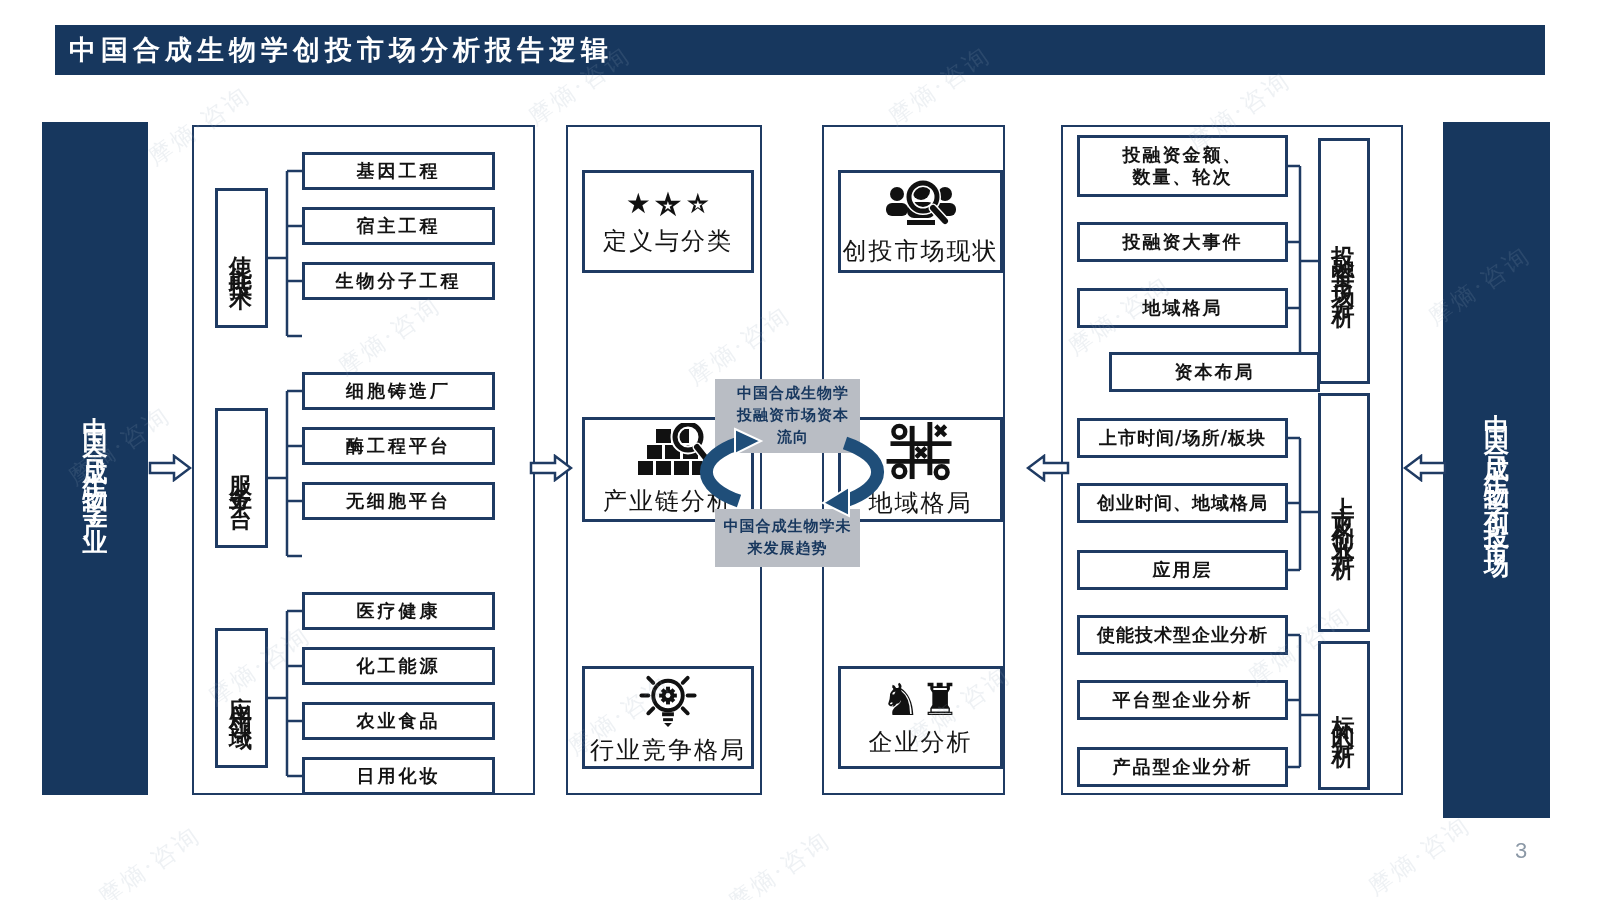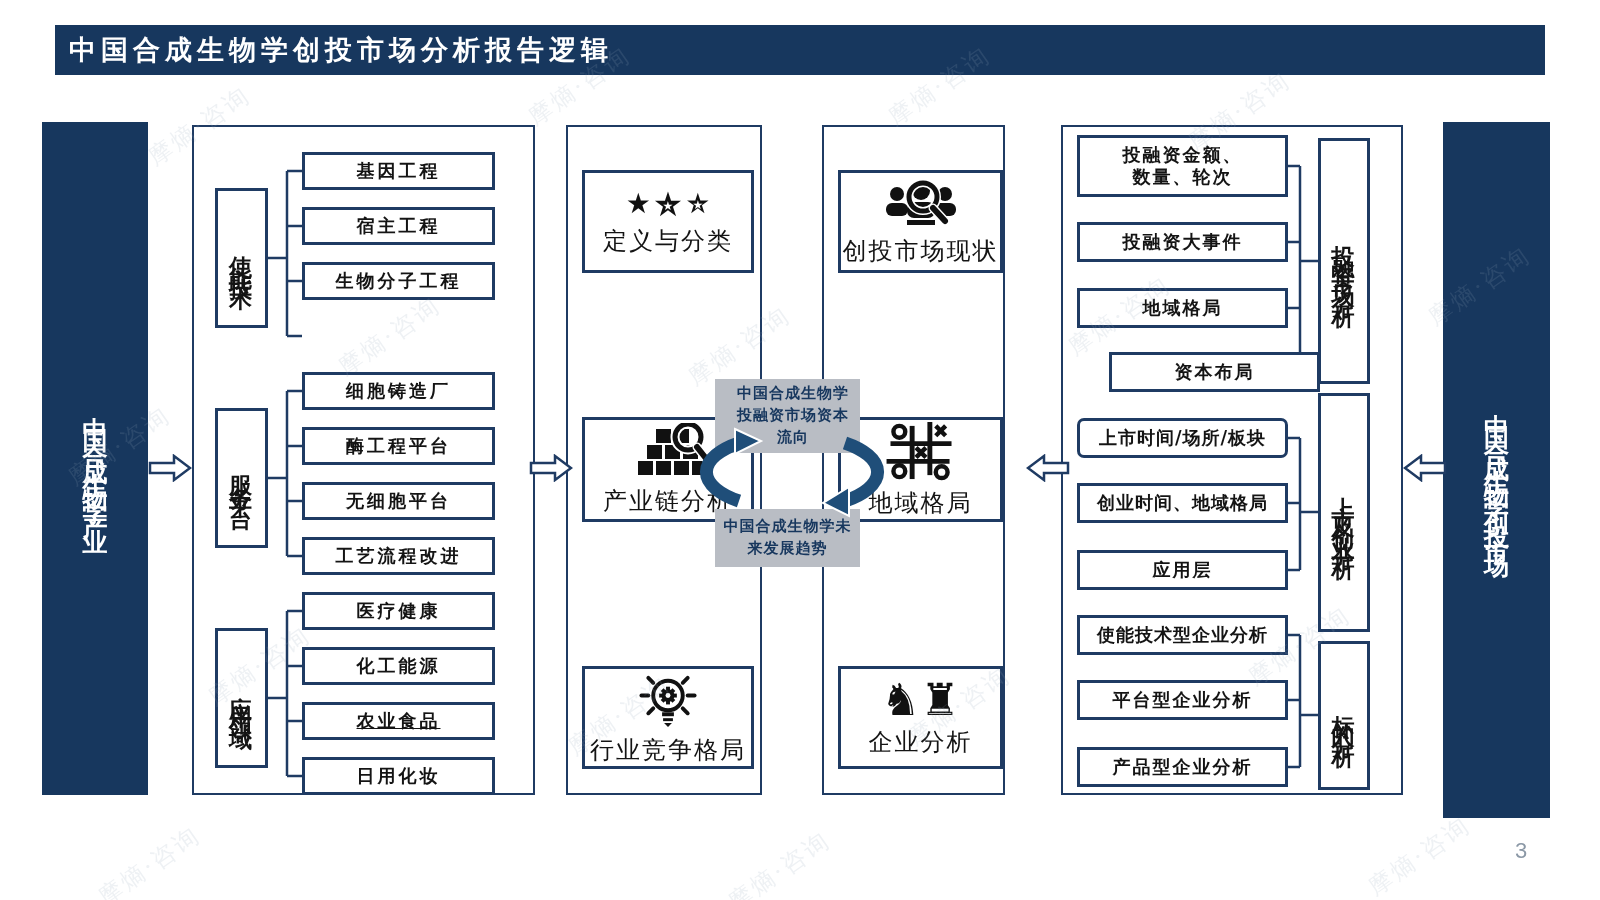--- a/index.html
+++ b/index.html
@@ -100,24 +100,23 @@
   <div class="vlabel-box" style="left:215px;top:628px;width:53px;height:140px;">
     <div class="vtext">应用领域</div>
   </div>
 
   <div class="item-box" style="left:302px;top:152px;width:193px;height:38px;">基因工程</div>
   <div class="item-box" style="left:302px;top:207px;width:193px;height:38px;text-align:center;">宿主工程</div>
   <div class="item-box" style="left:302px;top:262px;width:193px;height:38px;">生物分子工程</div>
   <div class="item-box" style="left:302px;top:372px;width:193px;height:38px;">细胞铸造厂</div>
   <div class="item-box" style="left:302px;top:427px;width:193px;height:38px;">酶工程平台</div>
   <div class="item-box" style="left:302px;top:482px;width:193px;height:38px;">无细胞平台</div>
-  <div class="item-box" style="left:302px;top:537px;width:193px;height:38px;">工艺流程改进</div>
   <div class="item-box" style="left:302px;top:592px;width:193px;height:38px;">医疗健康</div>
   <div class="item-box" style="left:302px;top:647px;width:193px;height:38px;">化工能源</div>
-  <div class="item-box" style="left:302px;top:702px;width:193px;height:38px;text-decoration:underline;">农业食品</div>
+  <div class="item-box" style="left:302px;top:702px;width:193px;height:38px;">农业食品</div>
   <div class="item-box" style="left:302px;top:757px;width:193px;height:38px;">日用化妆</div>
 
   <div class="panel" style="left:566px;top:125px;width:196px;height:670px;"></div>
 
   <div class="icon-box" style="left:582px;top:170px;width:172px;height:103px;">
     <div class="stars">
       <span class="star">★</span>
       <span class="star big">★<span class="inner">★</span></span>
       <span class="star">★<span class="inner">★</span></span>
     </div>
@@ -224,21 +223,21 @@
   </svg>
 
   <div class="panel vc" style="left:1061px;top:125px;width:342px;height:670px;"></div>
 
   <div class="vc">
     <div class="item-box" style="left:1077px;top:135px;width:211px;height:62px;">投融资金额、
 数量、轮次</div>
     <div class="item-box" style="left:1077px;top:222px;width:211px;height:40px;">投融资大事件</div>
     <div class="item-box" style="left:1077px;top:288px;width:211px;height:40px;">地域格局</div>
     <div class="item-box" style="left:1077px;top:352px;width:211px;height:40px;margin-left:32px;">资本布局</div>
-    <div class="item-box" style="left:1077px;top:418px;width:211px;height:40px;letter-spacing:1px;border-radius:7px;">上市时间/场所/板块</div>
+    <div class="item-box" style="left:1077px;top:418px;width:211px;height:40px;letter-spacing:1px;">上市时间/场所/板块</div>
     <div class="item-box" style="left:1077px;top:483px;width:211px;height:40px;letter-spacing:1px;">创业时间、地域格局</div>
     <div class="item-box" style="left:1077px;top:550px;width:211px;height:40px;">应用层</div>
     <div class="item-box" style="left:1077px;top:615px;width:211px;height:40px;letter-spacing:1px;">使能技术型企业分析</div>
     <div class="item-box" style="left:1077px;top:680px;width:211px;height:40px;">平台型企业分析</div>
     <div class="item-box" style="left:1077px;top:747px;width:211px;height:40px;">产品型企业分析</div>
   </div>
 
   <div class="vlabel-box" style="left:1318px;top:138px;width:52px;height:246px;">
     <div class="vtext">投融资市场分析</div>
   </div>

